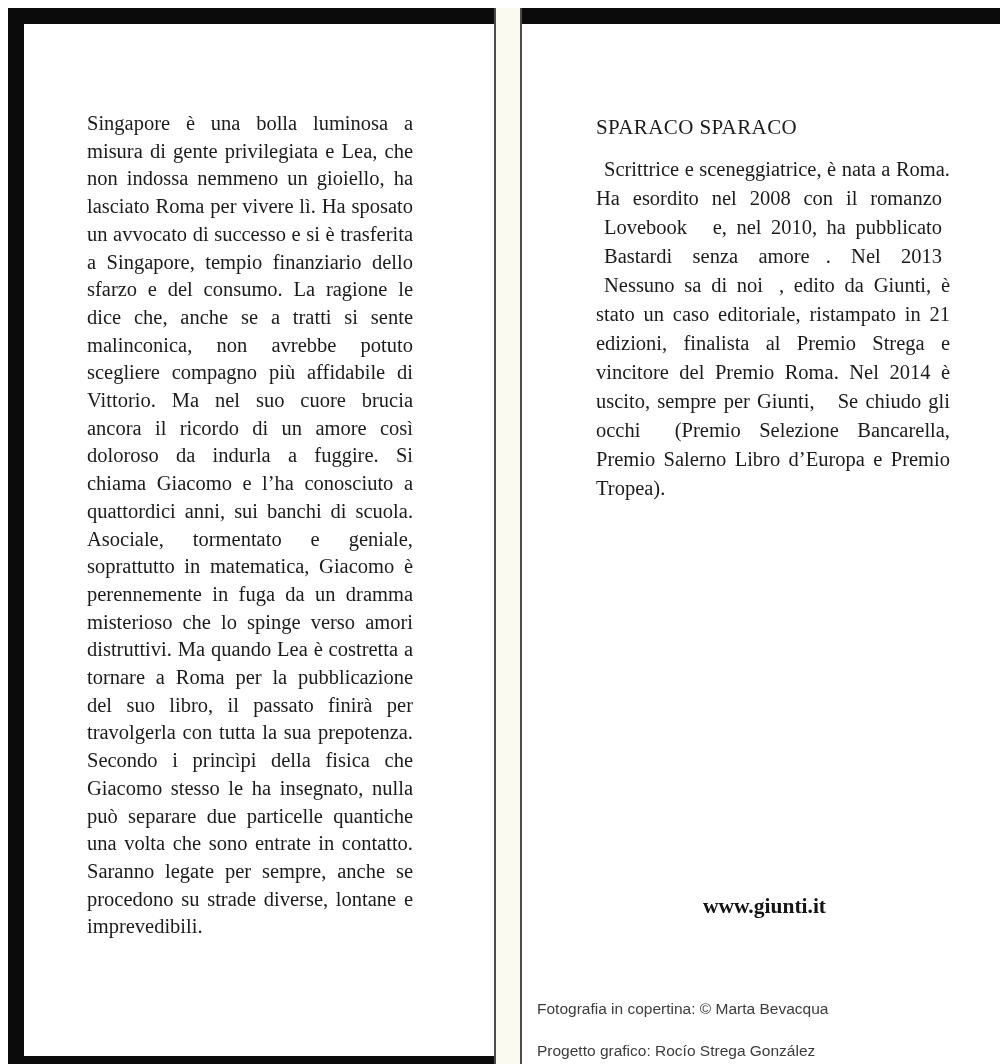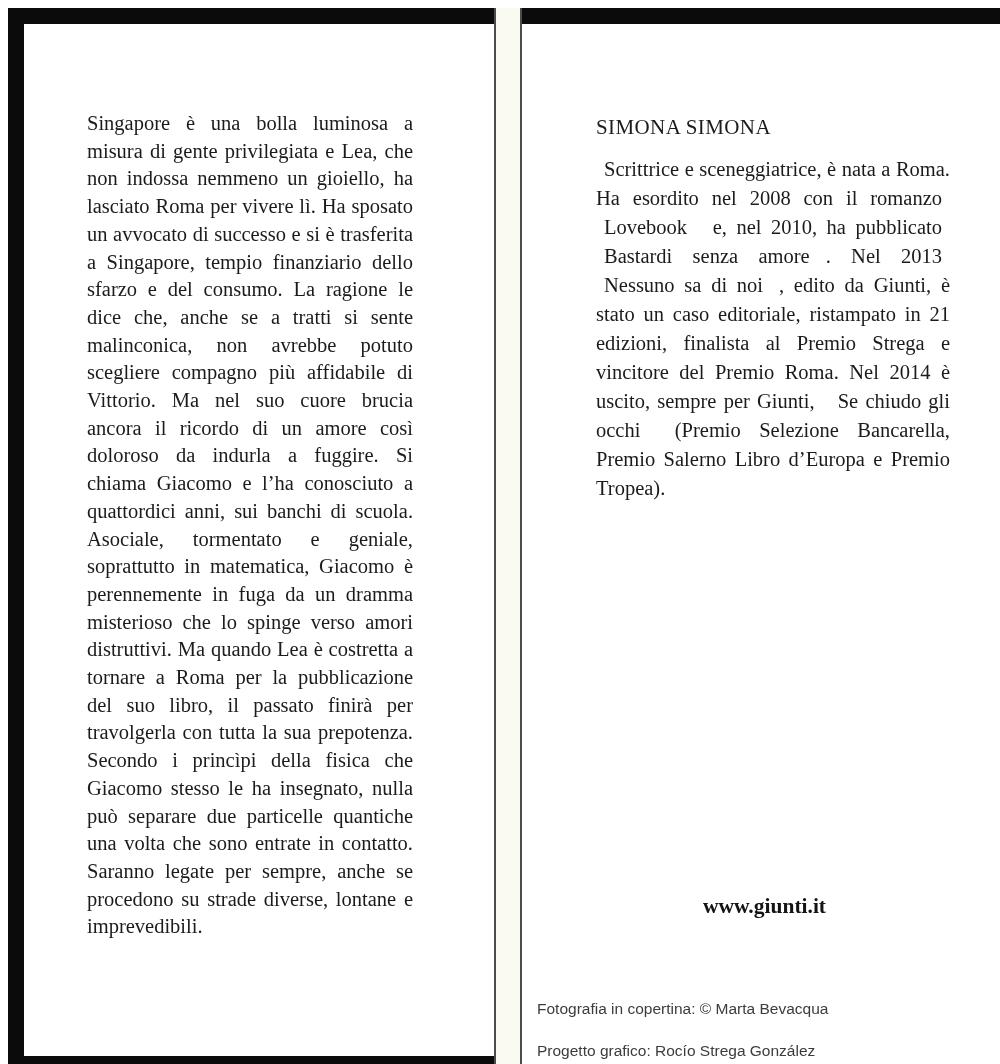--- a/index.html
+++ b/index.html
@@ -108,21 +108,21 @@
   <div class="edge-top"></div>
   <div class="edge-left"></div>
   <div class="edge-bottom"></div>
   <div class="gutter"></div>
 
   <div class="left-page">
     <p class="synopsis">Singapore è una bolla luminosa a misura di gente privilegiata e Lea, che non indossa nemmeno un gioiello, ha lasciato Roma per vivere lì. Ha sposato un avvocato di successo e si è trasferita a Singapore, tempio finanziario dello sfarzo e del consumo. La ragione le dice che, anche se a tratti si sente malinconica, non avrebbe potuto scegliere compagno più affidabile di Vittorio. Ma nel suo cuore brucia ancora il ricordo di un amore così doloroso da indurla a fuggire. Si chiama Giacomo e l’ha conosciuto a quattordici anni, sui banchi di scuola. Asociale, tormentato e geniale, soprattutto in matematica, Giacomo è perennemente in fuga da un dramma misterioso che lo spinge verso amori distruttivi. Ma quando Lea è costretta a tornare a Roma per la pubblicazione del suo libro, il passato finirà per travolgerla con tutta la sua prepotenza. Secondo i princìpi della fisica che Giacomo stesso le ha insegnato, nulla può separare due particelle quantiche una volta che sono entrate in contatto. Saranno legate per sempre, anche se procedono su strade diverse, lontane e imprevedibili.</p>
   </div>
 
   <div>
-    <h1 class="author-name">SIMONA SIMONA</h1>
+    <h1 class="author-name">SPARACO SPARACO</h1>
 
     <p class="bio"><span>Scrittrice e sceneggiatrice, è nata a Roma. Ha esordito nel 2008 con il romanzo </span><span class="it">Lovebook</span><span> e, nel 2010, ha pubblicato </span><span class="it">Bastardi senza amore</span><span>. Nel 2013 </span><span class="it">Nessuno sa di noi</span><span>, edito da Giunti, è stato un caso editoriale, ristampato in 21 edizioni, finalista al Premio Strega e vincitore del Premio Roma. Nel 2014 è uscito, sempre per Giunti, </span><span class="it">Se chiudo gli occhi</span><span> (Premio Selezione Bancarella, Premio Salerno Libro d’Europa e Premio Tropea).</span></p>
 
     <div class="website">www.giunti.it</div>
 
     <div class="credits">
       <div>Fotografia in copertina: © Marta Bevacqua</div>
       <div>Progetto grafico: Rocío Strega González</div>
     </div>
   </div>

